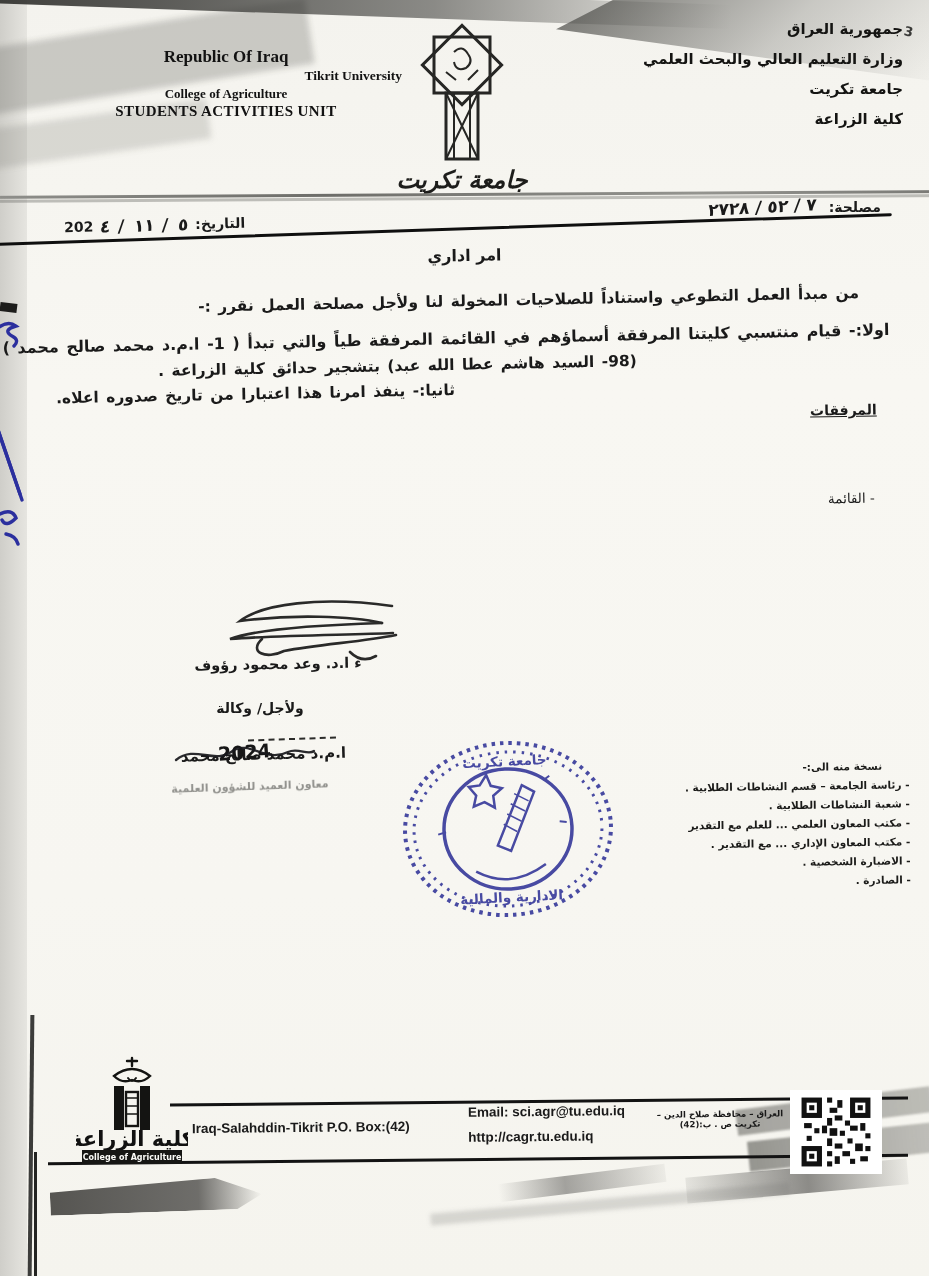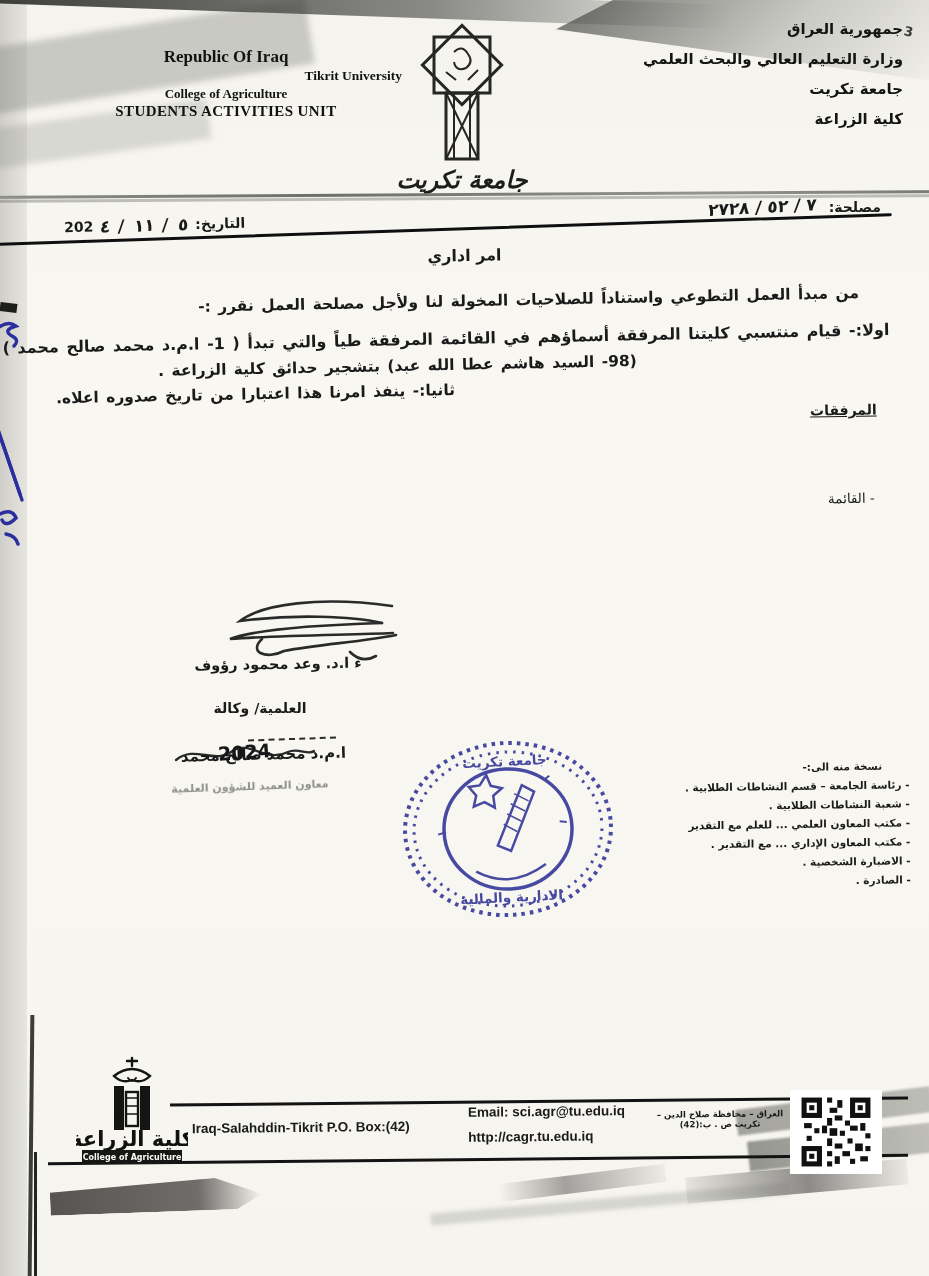--- a/index.html
+++ b/index.html
@@ -167,21 +167,21 @@
 
   <svg class="abs sig-svg" width="210" height="72">
     <g stroke="#141414" stroke-width="2.6" fill="none" stroke-linecap="round" opacity=".9">
       <path d="M192,12 C 120,2 62,10 40,27 C 92,20 152,22 182,29"></path>
       <path d="M182,29 C 118,31 56,35 30,45 C 82,41 150,41 193,39"></path>
       <path d="M62,45 C 48,58 66,66 84,57 C 120,50 162,48 196,41"></path>
       <path d="M150,58 q 12,12 26,4"></path>
     </g>
   </svg>
   <div class="abs sig-name">ء ا.د. وعد محمود رؤوف</div>
-  <div class="abs sig-title">العلمية/ وكالة</div>
+  <div class="abs sig-title">ولأجل/ وكالة</div>
   <div class="abs sig2-dash"></div>
   <div class="abs sig2">ا.م.د محمد صالح محمد</div>
   <div class="abs hand-2024">2024</div>
   <svg class="abs sig2-scrib" width="150" height="30">
     <path d="M8,20 C 28,4 46,26 66,10 C 82,1 98,23 120,12 C 130,7 140,16 146,11" stroke="#18181c" stroke-width="2.3" fill="none" stroke-linecap="round" opacity=".92"></path>
   </svg>
   <div class="abs sig2-sub">معاون العميد للشؤون العلمية</div>
 
   <svg class="abs stamp" viewBox="0 0 224 186">
     <g stroke="#3b3e9d" fill="none">

